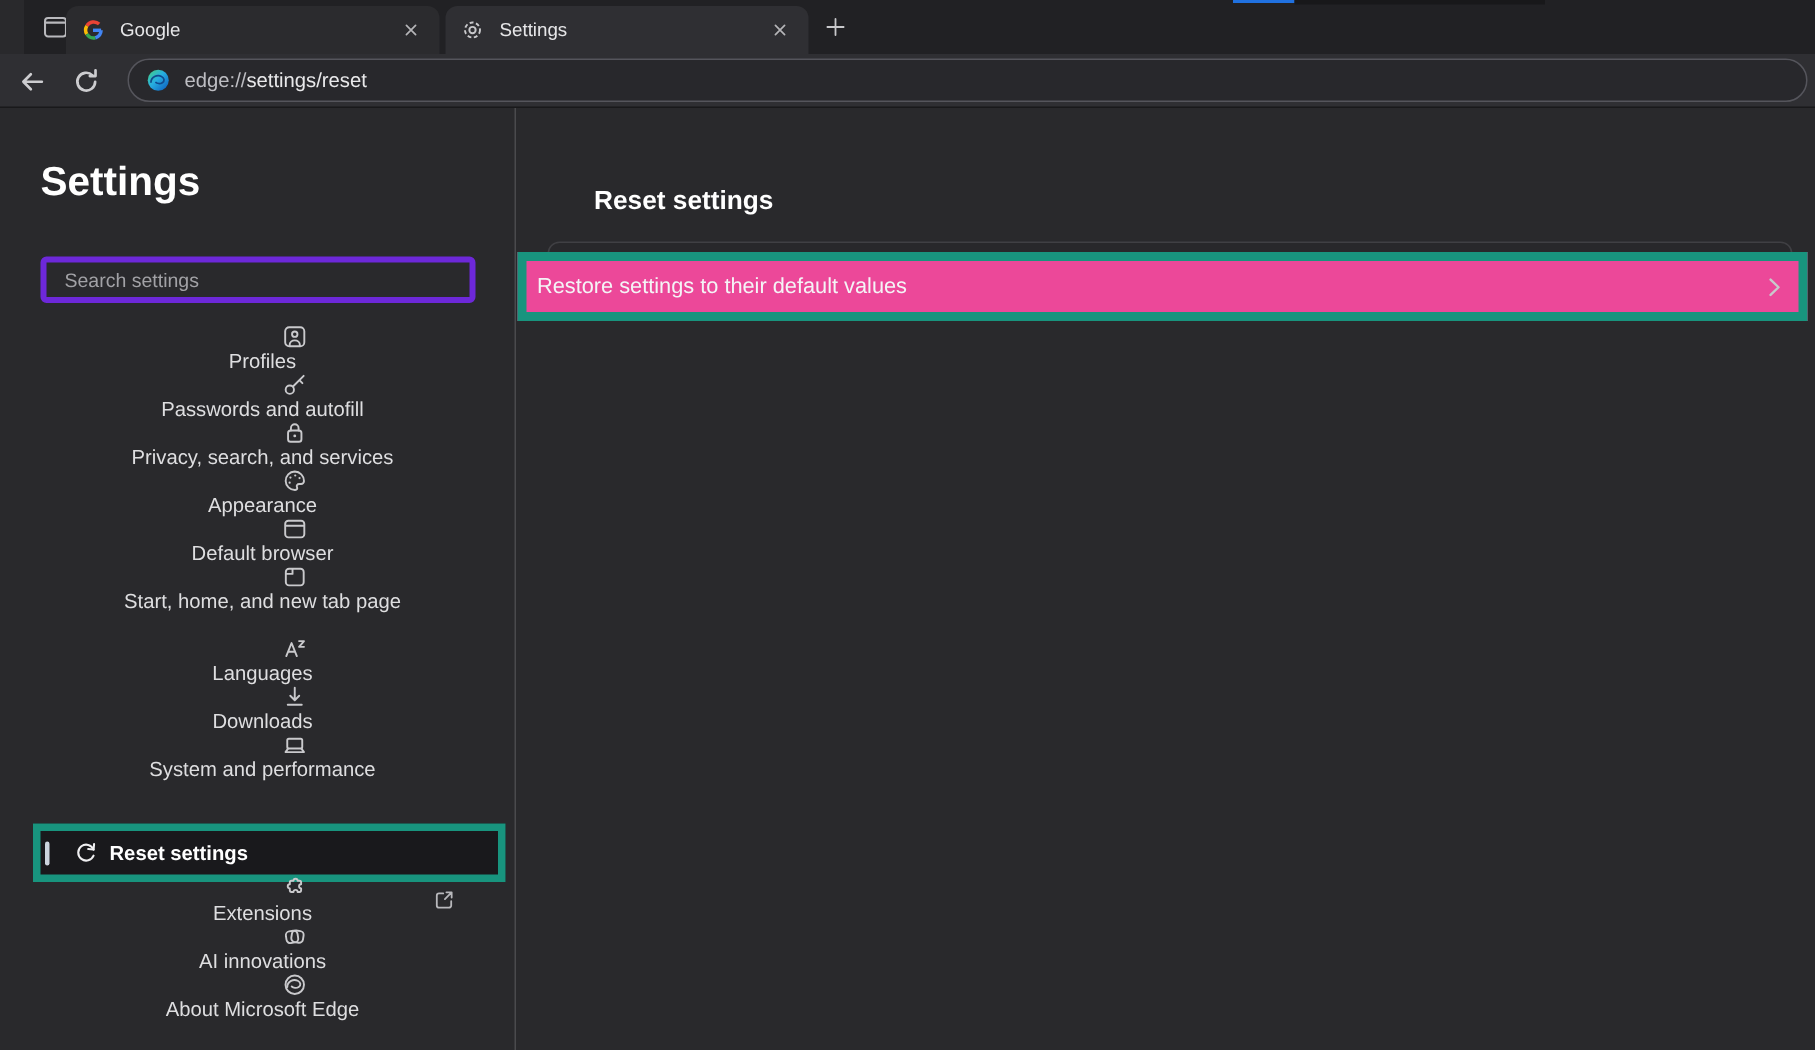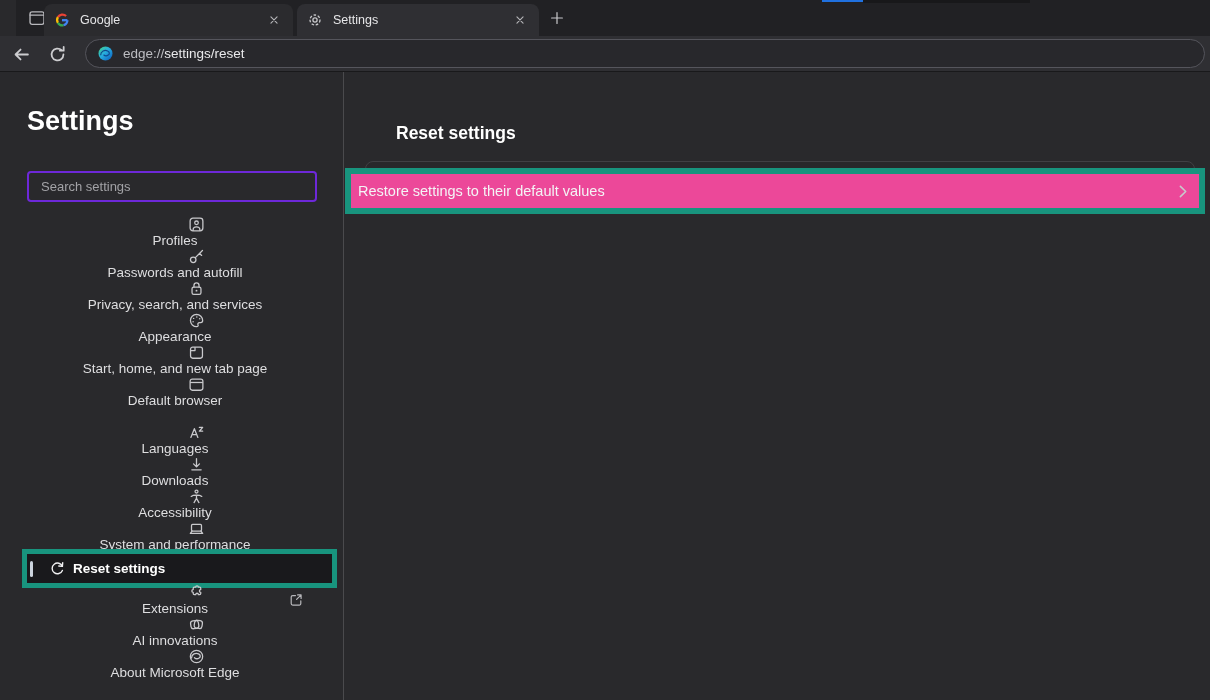--- a/index.html
+++ b/index.html
@@ -34,21 +34,21 @@
            align-items:center;padding:0 11px;}
   .omnibox .favicon{margin-right:9px;display:flex;}
   .url{font-size:13.5px;color:#e9e9eb;white-space:nowrap;}
   .url .scheme{color:#bdbdc2;}
   
   .sidebar{position:absolute;top:72px;left:0;width:343px;bottom:0;background:#29292c;
            border-right:1px solid #4a4a4d;box-sizing:content-box;}
   .main{position:absolute;top:72px;left:344px;right:0;bottom:0;background:#29292c;}
   .side-title{position:absolute;left:27px;top:34px;font-size:27px;font-weight:700;color:#fff;}
   .search{position:absolute;left:27px;top:99px;width:290px;height:31px;box-sizing:border-box;
-          background:transparent;border:2px solid #6d28d9;border-radius:4px;color:#e8e8ea;
+          background:transparent;border:4px solid #6d28d9;border-radius:4px;color:#e8e8ea;
           font-size:13px;padding:0 12px;font-family:"Liberation Sans",sans-serif;outline:none;}
   .search::placeholder{color:#a2a2a6;}
   .group{position:absolute;left:0;width:343px;}
   .g1{top:144px;} .g2{top:352px;} .g3{top:512px;}
   .nav-row{position:relative;height:32px;display:flex;align-items:center;cursor:default;flex-direction:column;}
   .nav-row .icon{margin-left:50px;width:17px;height:17px;display:flex;align-items:center;
                  justify-content:center;}
   .nav-row .lbl{margin-left:7px;font-size:13.5px;color:#dedee0;white-space:nowrap;}
   .ext-link{position:absolute;left:287px;top:7px;width:18px;height:18px;display:flex;
             align-items:center;justify-content:center;}
@@ -210,63 +210,54 @@
             <circle cx="8.3" cy="4.7" r="0.7" fill="#c9c9cc" stroke="none"></circle>
             <circle cx="11" cy="6.3" r="0.7" fill="#c9c9cc" stroke="none"></circle>
             <circle cx="4.8" cy="9.2" r="0.7" fill="#c9c9cc" stroke="none"></circle>
           </svg>
           </span>
         <span class="lbl">Appearance</span>
       </div>
       <div class="nav-row">
         <span class="icon">
           <svg width="17" height="17" viewBox="0 0 16 16" fill="none" stroke="#c9c9cc" stroke-width="1.2" stroke-linejoin="round">
+            <rect x="2" y="3" width="12" height="10.4" rx="2"></rect>
+              <path d="M2 6.1 h12"></path>
+          </svg>
+          </span>
+        <span class="lbl">Default browser</span>
+      </div>
+      <div class="nav-row">
+        <span class="icon">
+          <svg width="17" height="17" viewBox="0 0 16 16" fill="none" stroke="#c9c9cc" stroke-width="1.2" stroke-linejoin="round">
             <rect x="2.4" y="3" width="11.2" height="10.4" rx="2"></rect>
               <path d="M6.6 3 v3.2 H2.4"></path>
           </svg>
           </span>
         <span class="lbl">Start, home, and new tab page</span>
       </div>
-      <div class="nav-row">
-        <span class="icon">
-          <svg width="17" height="17" viewBox="0 0 16 16" fill="none" stroke="#c9c9cc" stroke-width="1.2" stroke-linejoin="round">
-            <rect x="2" y="3" width="12" height="10.4" rx="2"></rect>
-              <path d="M2 6.1 h12"></path>
-          </svg>
-          </span>
-        <span class="lbl">Default browser</span>
-      </div>
     </div>
 
     <div class="group g2">
       <div class="nav-row">
         <span class="icon">
           <svg width="17" height="17" viewBox="0 0 16 16" fill="none" stroke="#c9c9cc" stroke-width="1.2" stroke-linecap="round" stroke-linejoin="round">
             <path d="M2.7 12.6 L6 4.4 L9.3 12.6 M3.9 9.9 h4.2"></path>
             <path d="M10.7 3.2 h3.1 l-3.1 3.6 h3.1"></path>
           </svg>
           </span>
         <span class="lbl">Languages</span>
       </div>
       <div class="nav-row">
         <span class="icon">
           <svg width="17" height="17" viewBox="0 0 16 16" fill="none" stroke="#c9c9cc" stroke-width="1.2" stroke-linecap="round" stroke-linejoin="round">
             <path d="M8 2.4 v7.6 M5.2 7.4 L8 10.2 L10.8 7.4 M3.6 13 h8.8"></path>
           </svg>
           </span>
         <span class="lbl">Downloads</span>
-      </div>
-      <div class="nav-row">
-        <span class="icon">
-          <svg width="17" height="17" viewBox="0 0 16 16" fill="none" stroke="#c9c9cc" stroke-width="1.2" stroke-linecap="round" stroke-linejoin="round">
-            <circle cx="8" cy="3.3" r="1.4"></circle>
-            <path d="M3 7.9 C4.8 6.4 11.2 6.4 13 7.9 M8 6.8 v3 M8 9.8 L5.7 13.7 M8 9.8 L10.3 13.7"></path>
-          </svg>
-          </span>
-        <span class="lbl">Accessibility</span>
       </div>
       <div class="nav-row">
         <span class="icon">
           <svg width="17" height="17" viewBox="0 0 16 16" fill="none" stroke="#c9c9cc" stroke-width="1.2" stroke-linecap="round" stroke-linejoin="round">
             <rect x="3.3" y="4.2" width="9.4" height="6.2" rx="1"></rect>
             <path d="M3.8 10.4 L2.2 12.6 h11.6 L12.2 10.4"></path>
           </svg>
           </span>
         <span class="lbl">System and performance</span>
       </div>

